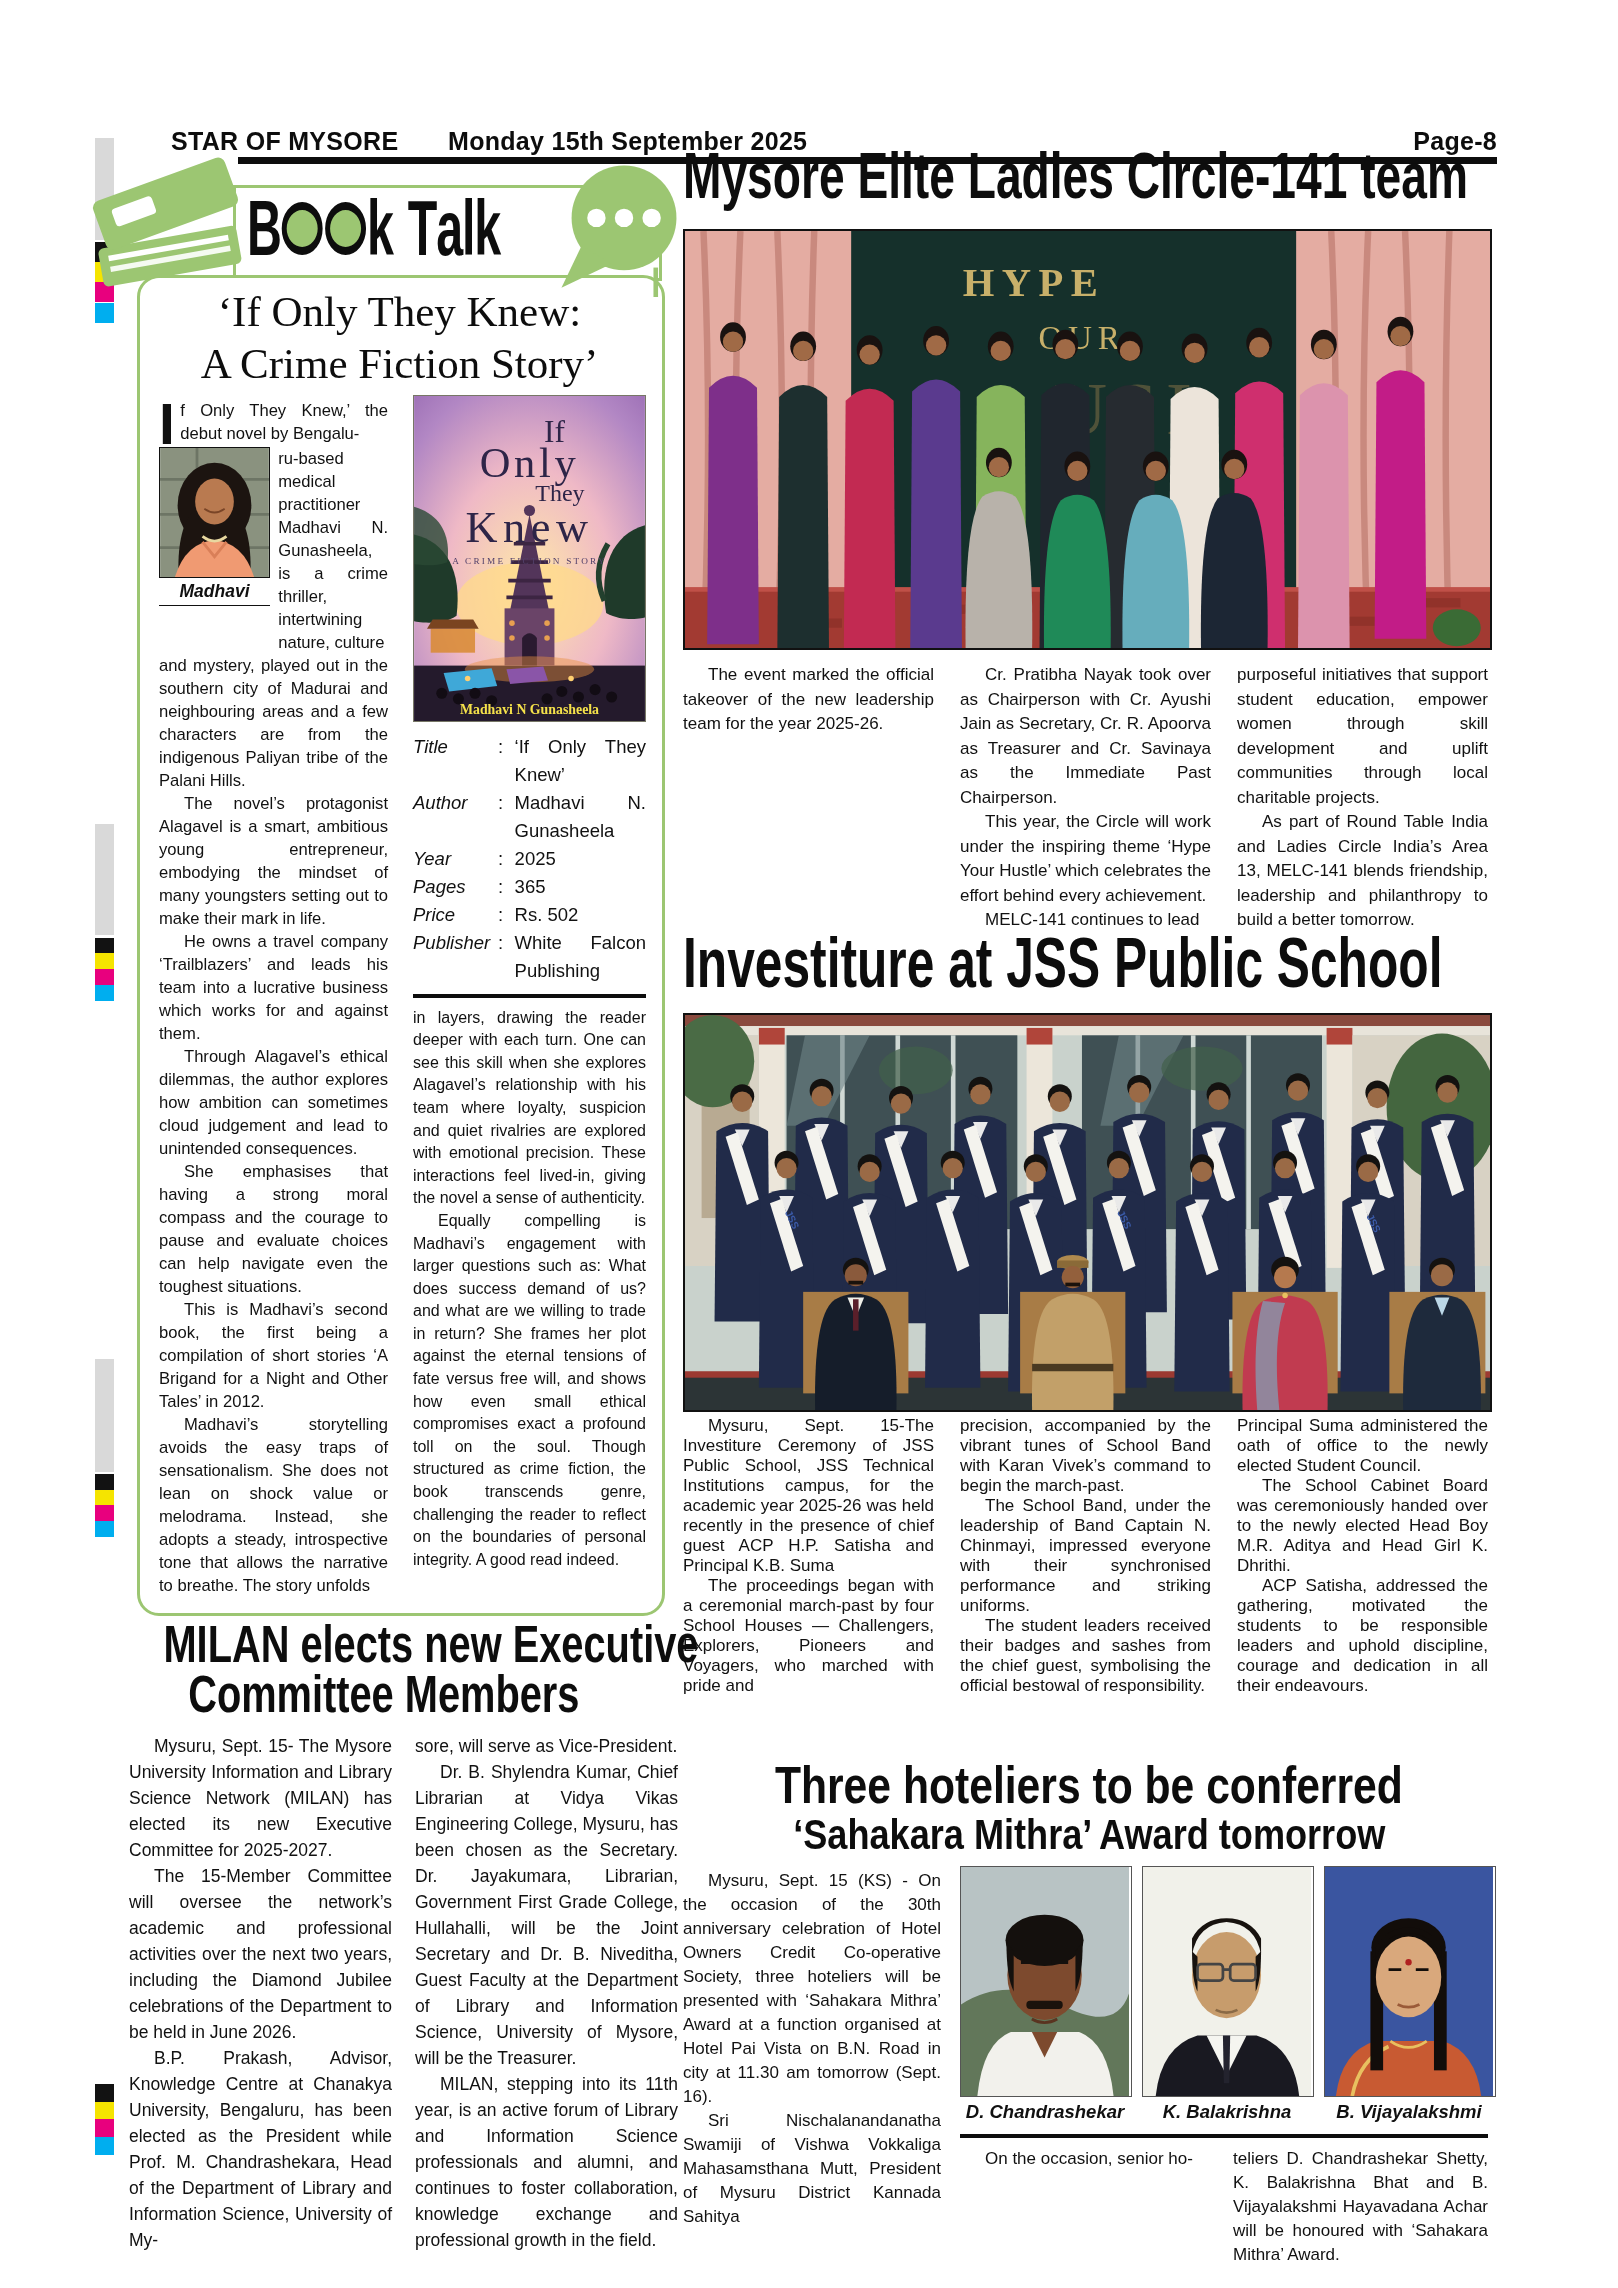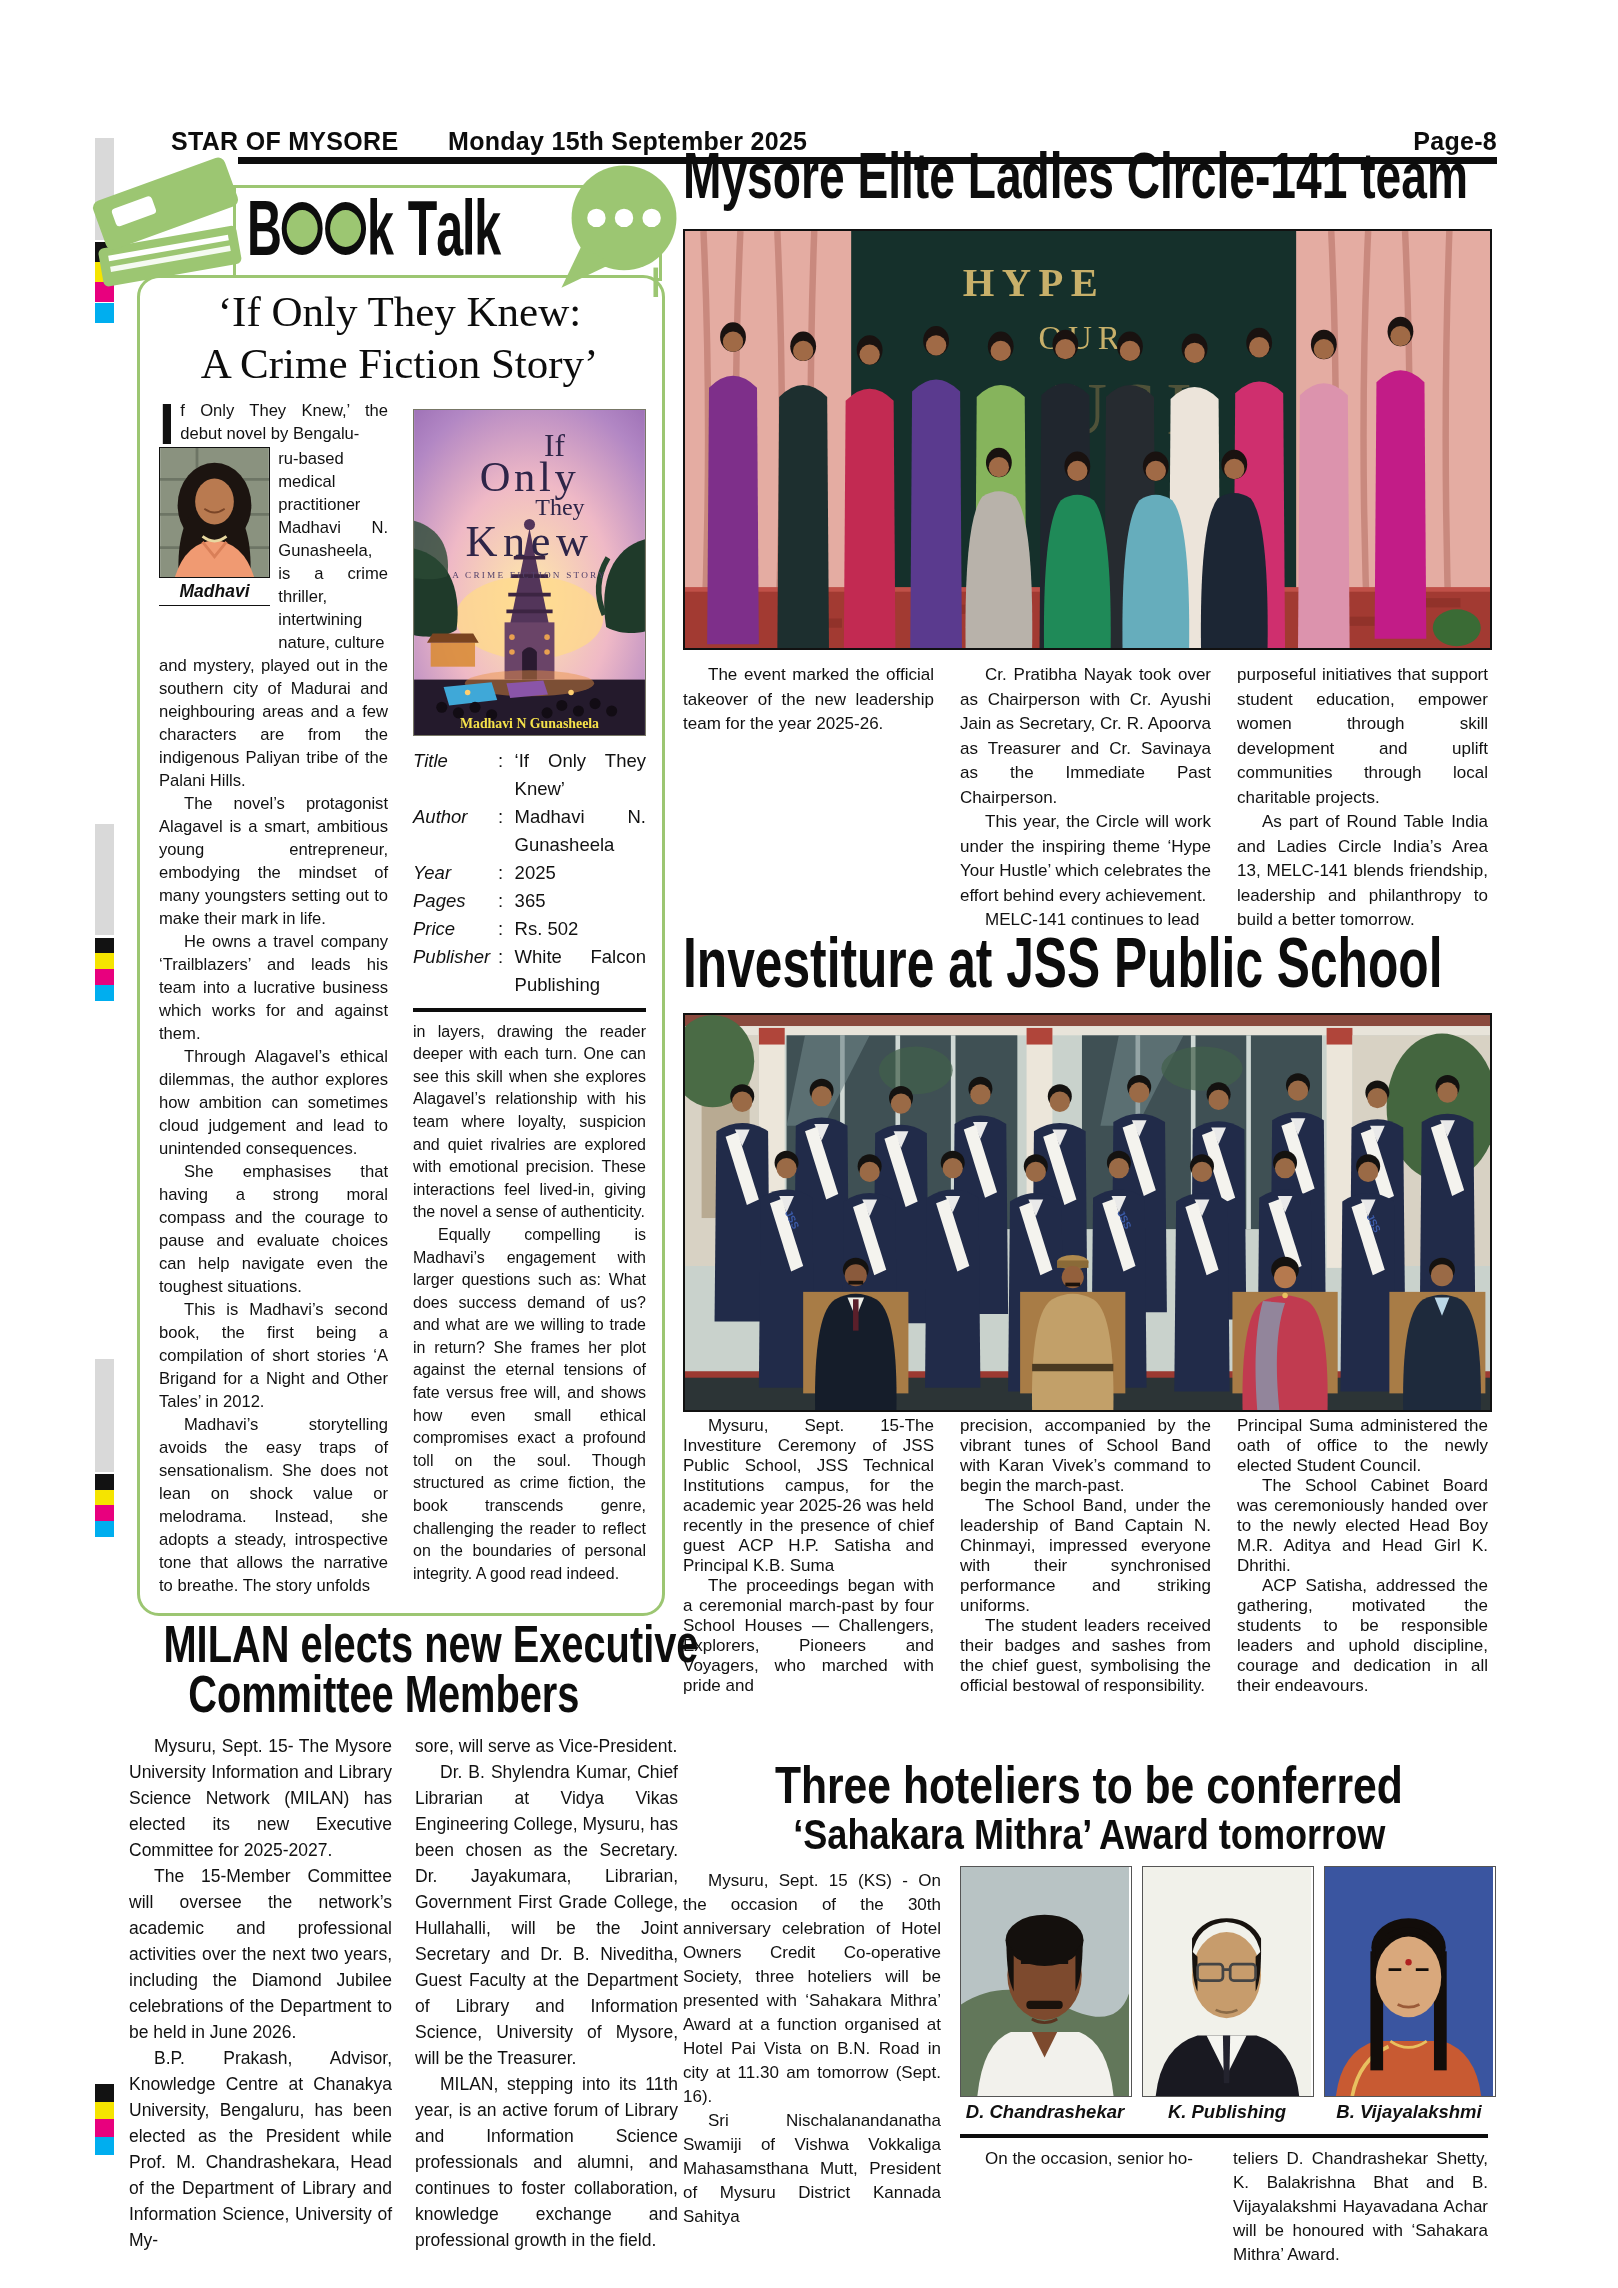--- a/index.html
+++ b/index.html
@@ -27,21 +27,21 @@
   .logo-ch{display:inline-block;}
   .logo-sp{display:inline-block;width:24px;}
   .logo-o{display:inline-block;width:50px;height:37px;border:8.3px solid #0d0d0d;
           border-radius:50%;background:#9cc672;margin:0 1.8px;}
 
   
   .bt-title{position:absolute;left:148px;top:286px;width:503px;text-align:center;
             font-family:"Liberation Serif", serif;font-size:43px;line-height:52px;color:#0d0d0d;}
   .bt-col{position:absolute;text-align:justify;}
   .bt-col1{left:159px;top:399px;width:229px;font-size:16.6px;line-height:23px;}
-  .bt-col2{left:413px;top:409px;width:233px;font-size:16px;line-height:22.6px;}
+  .bt-col2{left:413px;top:395px;width:233px;font-size:16px;line-height:22.6px;}
   p.para{margin:0;text-indent:25px;text-align:justify;}
   p.para.noindent{text-indent:0;}
   .dropcap{float:left;font-weight:bold;font-size:57px;line-height:46px;padding:1.8px 5.5px 0 0;
            font-family:"Liberation Sans", sans-serif;}
   .photo-row{display:flex;gap:8.3px;margin-top:1.8px;}
   .author-fig{width:111px;flex:none;}
   .author-fig .ph{width:109px;height:129px;border:1.8px solid #111;display:block;}
   .author-cap{display:block;text-align:center;font-weight:bold;font-style:italic;
               font-size:17.5px;padding:1.8px 0 2.8px;border-bottom:1.8px solid #111;}
   .beside{flex:1;text-align:justify;}
@@ -636,21 +636,21 @@
           <ellipse cx="92" cy="118" rx="38" ry="47" fill="#c79c6c"></ellipse>
           <path d="M54,96 Q60,62 92,60 Q124,62 130,96 L130,78 Q118,56 92,56 Q66,56 54,78 Z" fill="#17120e"></path>
           <path d="M54,92 Q54,124 60,136 L60,98 Z" fill="#17120e"></path>
           <path d="M130,92 Q130,124 124,136 L124,98 Z" fill="#17120e"></path>
           <rect x="60" y="106" width="28" height="18" rx="4" fill="none" stroke="#444" stroke-width="3"></rect>
           <rect x="96" y="106" width="28" height="18" rx="4" fill="none" stroke="#444" stroke-width="3"></rect>
           <line x1="88" y1="112" x2="96" y2="112" stroke="#444" stroke-width="3"></line>
           <path d="M80,156 Q92,162 104,156" stroke="#8a6a46" stroke-width="3" fill="none"></path>
         </svg>
       </span>
-      <figcaption class="pcap">K. Publishing</figcaption>
+      <figcaption class="pcap">K. Balakrishna</figcaption>
     </figure>
     <figure class="portrait" style="margin:0;">
       <span class="pimg">
         <svg width="168" height="229" viewBox="0 0 185 250" preserveAspectRatio="none">
           <rect width="185" height="250" fill="#3a55a0"></rect>
           <path d="M12,250 Q18,202 55,190 L130,190 Q166,202 172,250 Z" fill="#c85a32"></path>
           <path d="M30,250 Q38,210 70,196" stroke="#e8c060" stroke-width="4" fill="none"></path>
           <rect x="50" y="92" width="14" height="130" fill="#120d0a"></rect>
           <rect x="120" y="92" width="14" height="130" fill="#120d0a"></rect>
           <ellipse cx="92" cy="88" rx="41" ry="32" fill="#120d0a"></ellipse>

